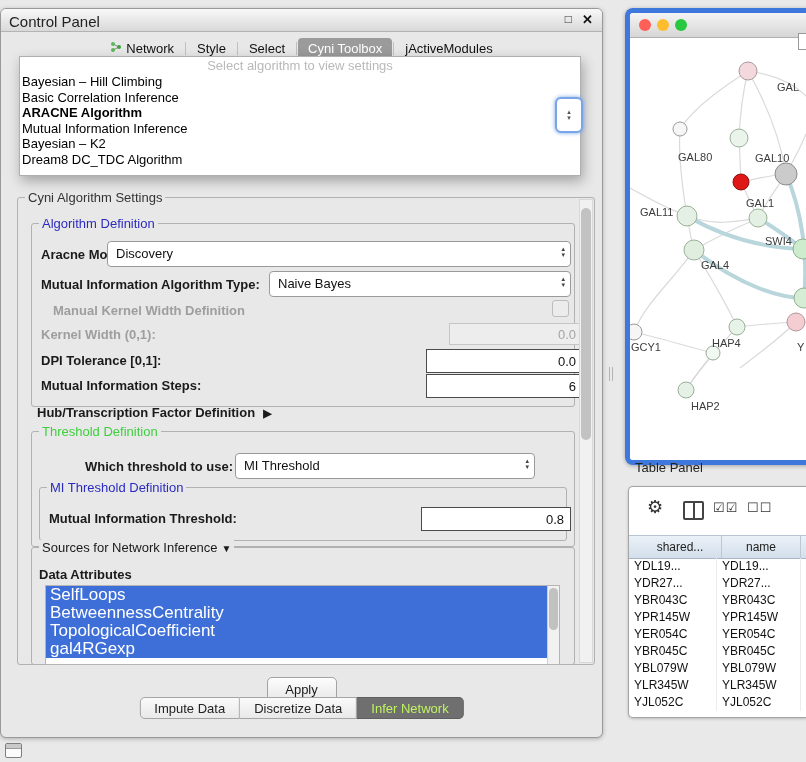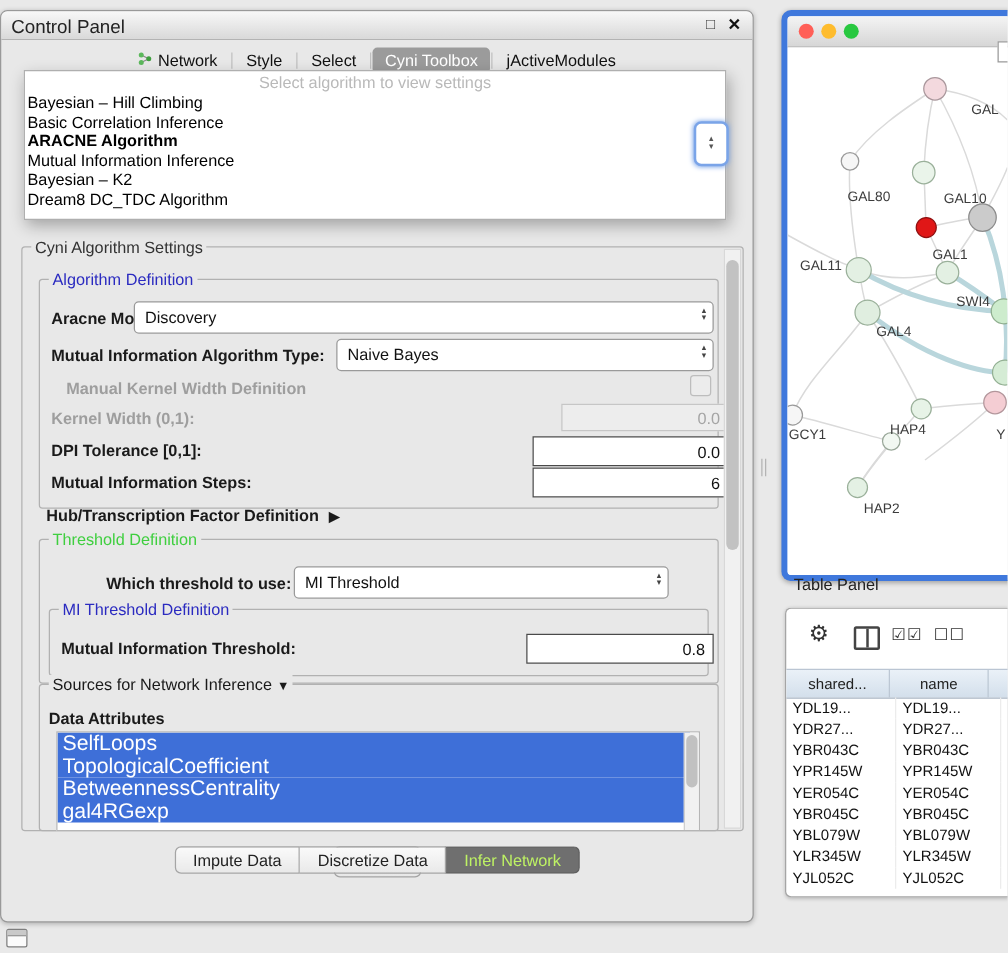--- a/index.html
+++ b/index.html
@@ -89,21 +89,21 @@
   #attr-scroll{position:absolute;right:0;top:0;bottom:0;width:11px;background:#f1f1f1;border-left:1px solid #cfcfcf;}
   #attr-thumb{position:absolute;left:1px;right:1px;top:2px;height:42px;background:#c1c1c1;border-radius:5px;}
 
   #cyni-scroll{position:absolute;left:578px;top:190px;width:12px;height:462px;background:#f1f1f1;border:1px solid #d8d8d8;}
   #cyni-thumb{position:absolute;left:1px;right:1px;top:8px;height:232px;background:#c2c2c2;border-radius:6px;}
 
   #apply-btn{position:absolute;left:50%;top:668px;transform:translateX(-50%);width:68px;height:23px;
       background:linear-gradient(#fdfdfd,#e7e7e7);border:1px solid #a3a3a3;border-radius:5px;
       font-size:13px;display:flex;align-items:center;justify-content:center;}
 
-  #bottom-tabs{position:absolute;left:50%;top:668px;transform:translateX(-50%);height:22px;display:flex;}
+  #bottom-tabs{position:absolute;left:50%;top:688px;transform:translateX(-50%);height:22px;display:flex;}
   .btab{font-size:13px;display:flex;align-items:center;padding:0 14px;
       background:linear-gradient(#fafafa,#e9e9e9);border:1px solid #a5a5a5;border-left:none;color:#222;white-space:nowrap;}
   .btab:first-child{border-left:1px solid #a5a5a5;border-radius:5px 0 0 5px;}
   .btab:last-child{border-radius:0 5px 5px 0;}
   .btab.active{background:#6f6f6f;color:#bef264;border-color:#5e5e5e;}
 
   
   #net-window{position:absolute;left:625px;top:8px;width:181px;height:447px;
       border:5px solid var(--frame-blue);border-right:none;border-radius:8px 0 0 8px;
       background:#fff;overflow:hidden;box-shadow:0 1px 4px rgba(0,0,0,.3);}
@@ -125,21 +125,21 @@
       box-shadow:0 1px 3px rgba(0,0,0,.2);}
   #tb-gear{position:absolute;left:18px;top:9px;font-size:18px;color:#333;}
   #tb-columns{position:absolute;left:54px;top:14px;width:17px;height:15px;border:2px solid #444;border-radius:2px;}
   #tb-columns .mid{position:absolute;left:50%;top:0;bottom:0;width:2px;background:#444;transform:translateX(-50%);}
   #tb-checks{position:absolute;left:84px;top:13px;font-size:13px;color:#333;letter-spacing:1px;}
   #tb-unchecks{position:absolute;left:118px;top:13px;font-size:13px;color:#333;letter-spacing:1px;}
   #table-header{position:absolute;left:0;top:48px;right:0;height:22px;
       background:linear-gradient(#eaf1f8,#d3dfeb);border-top:1px solid #bac5d3;border-bottom:1px solid #a9b5c3;
       display:flex;font-size:12px;color:#222;}
   .th{display:flex;align-items:center;justify-content:center;border-right:1px solid #bcc7d4;overflow:hidden;white-space:nowrap;}
-  .th1{width:82px;} .th2{width:78px;} .th3{flex:1;}
+  .th1{width:82px;padding-left:10px;} .th2{width:78px;} .th3{flex:1;}
   #table-body{position:absolute;left:0;top:71px;right:0;bottom:0;font-size:12px;color:#111;}
   .trow{display:flex;height:17px;line-height:17px;}
   .td{padding-left:5px;overflow:hidden;white-space:nowrap;}
   .td1{width:82px;border-right:1px solid #ececec;} .td2{width:78px;border-right:1px solid #ececec;} .td3{flex:1;}
 
   
   #mini-icon{position:absolute;left:5px;top:743px;width:15px;height:13px;border:1px solid #7e7e7e;
       background:#fbfbfb;border-radius:2px;}
   #mini-icon .bar{height:4px;background:#c9c9c9;border-bottom:1px solid #9a9a9a;}
   #splitter{position:absolute;left:609px;top:367px;width:6px;height:14px;display:flex;gap:2px;}
@@ -242,22 +242,22 @@
   <span class="flabel" id="lbl-mithresh">Mutual Information Threshold:</span>
   <div class="tfield" id="fld-mithresh">0.8</div>
 
   <span class="legend" id="legend-sources"><span>Sources for Network Inference</span><span class="arrow">▼</span></span>
   <div class="groupbox" id="box-sources"></div>
 
   <span class="flabel" id="lbl-dataattrs">Data Attributes</span>
   <div id="attr-list">
     <div id="attr-items">
         <div class="attr-item">SelfLoops</div>
+        <div class="attr-item">BetweennessCentrality</div>
         <div class="attr-item">TopologicalCoefficient</div>
-        <div class="attr-item">BetweennessCentrality</div>
         <div class="attr-item">gal4RGexp</div>
       </div>
     <div id="attr-scroll">
         <div id="attr-thumb"></div>
       </div>
   </div>
 
   <div id="cyni-scroll">
       <div id="cyni-thumb"></div>
     </div>

